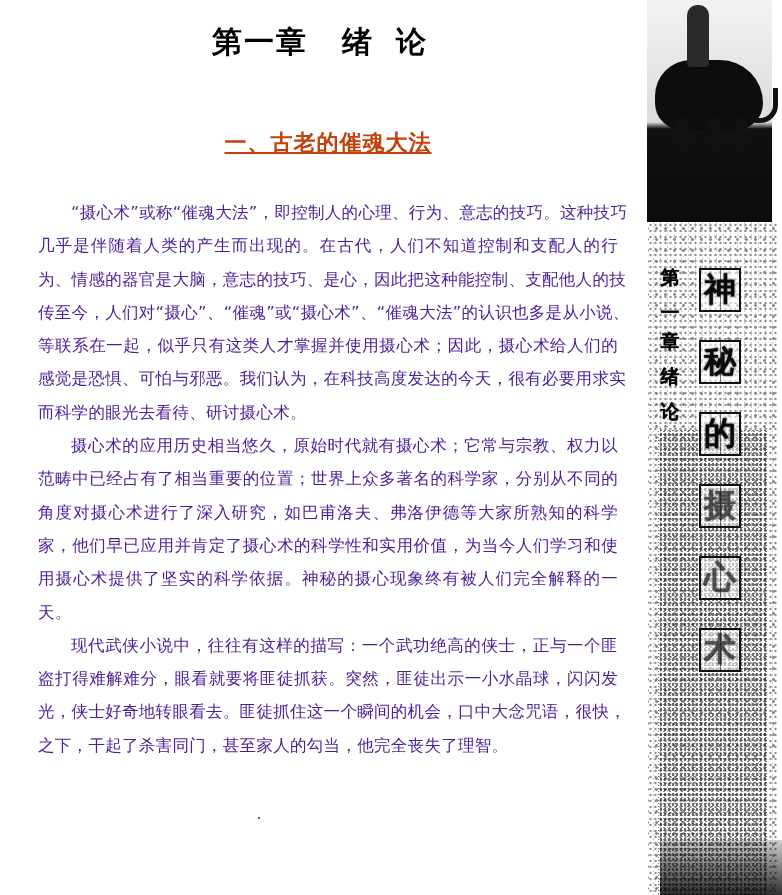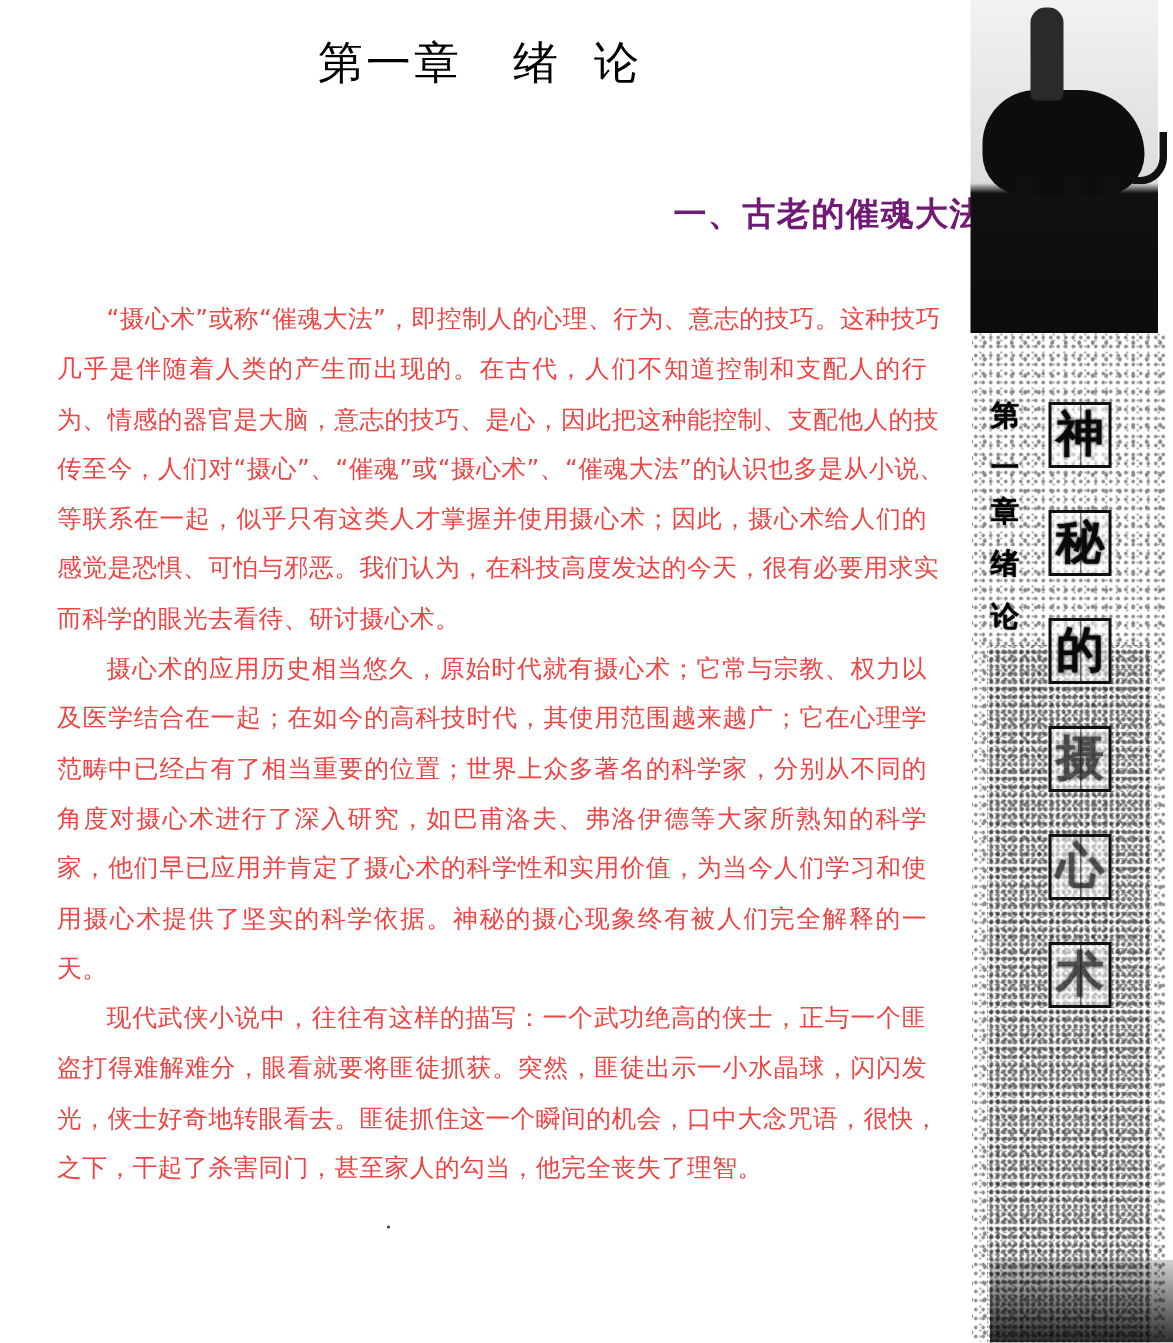--- a/index.html
+++ b/index.html
@@ -4,36 +4,37 @@
 <style>
   html, body { margin: 0; padding: 0; background: #ffffff; }
   body {
     width: 782px; height: 895px; position: relative; overflow: hidden;
     font-family: "DejaVu Sans", "Liberation Sans", sans-serif;
     color: #111;
   }
   .chapter-title {
     position: absolute; left: 0; top: 22px; width: 640px;
     text-align: center; font-family: "DejaVu Serif", "Liberation Serif", serif;
-    font-weight: normal; font-size: 30px; letter-spacing: 2px; color: #000;
+    font-weight: bold; font-size: 30px; letter-spacing: 2px; color: #000;
   }
   .chapter-title .gap { display: inline-block; width: 34px; }
   .chapter-title .gap2 { display: inline-block; width: 22px; }
   .section-title {
     position: absolute; left: 0; top: 128px; width: 656px;
-    text-align: right; font-weight: bold; font-size: 22px; color: #701a75;
+    text-align: center; font-weight: bold; font-size: 22px; color: #c2410c;
     letter-spacing: 1px;
+    text-decoration: underline;
   }
   .body-text {
     position: absolute; left: 38px; top: 196px; width: 580px;
   }
   .line {
     height: 33.3px; line-height: 33.3px; font-size: 16.5px;
     white-space: nowrap; text-align: justify; text-align-last: justify;
-    letter-spacing: 0.3px; color: #ef4444;
+    letter-spacing: 0.3px; color: #4c1d95;
   }
   .line.indent { padding-left: 33px; }
   .line.last { text-align-last: left; }
 
   
   .side-strip {
     position: absolute; left: 640px; top: 0; width: 142px; height: 895px; overflow: hidden;
   }
   .photo {
     position: absolute; left: 7px; top: 0; width: 125px; height: 222px;
@@ -121,21 +122,20 @@
     <div class="line indent">“摄心术”或称“催魂大法”，即控制人的心理、行为、意志的技巧。这种技巧</div>
     <div class="line">几乎是伴随着人类的产生而出现的。在古代，人们不知道控制和支配人的行</div>
     <div class="line">为、情感的器官是大脑，意志的技巧、是心，因此把这种能控制、支配他人的技</div>
     <div class="line">传至今，人们对“摄心”、“催魂”或“摄心术”、“催魂大法”的认识也多是从小说、</div>
     <div class="line">等联系在一起，似乎只有这类人才掌握并使用摄心术；因此，摄心术给人们的</div>
     <div class="line">感觉是恐惧、可怕与邪恶。我们认为，在科技高度发达的今天，很有必要用求实</div>
     <div class="line last">而科学的眼光去看待、研讨摄心术。</div>
   </div>
   <div class="paragraph">
     <div class="line indent">摄心术的应用历史相当悠久，原始时代就有摄心术；它常与宗教、权力以</div>
-    <div class="line">及医学结合在一起；在如今的高科技时代，其使用范围越来越广；它在心理学</div>
     <div class="line">范畴中已经占有了相当重要的位置；世界上众多著名的科学家，分别从不同的</div>
     <div class="line">角度对摄心术进行了深入研究，如巴甫洛夫、弗洛伊德等大家所熟知的科学</div>
     <div class="line">家，他们早已应用并肯定了摄心术的科学性和实用价值，为当今人们学习和使</div>
     <div class="line">用摄心术提供了坚实的科学依据。神秘的摄心现象终有被人们完全解释的一</div>
     <div class="line last">天。</div>
   </div>
   <div class="paragraph">
     <div class="line indent">现代武侠小说中，往往有这样的描写：一个武功绝高的侠士，正与一个匪</div>
     <div class="line">盗打得难解难分，眼看就要将匪徒抓获。突然，匪徒出示一小水晶球，闪闪发</div>
     <div class="line">光，侠士好奇地转眼看去。匪徒抓住这一个瞬间的机会，口中大念咒语，很快，</div>

